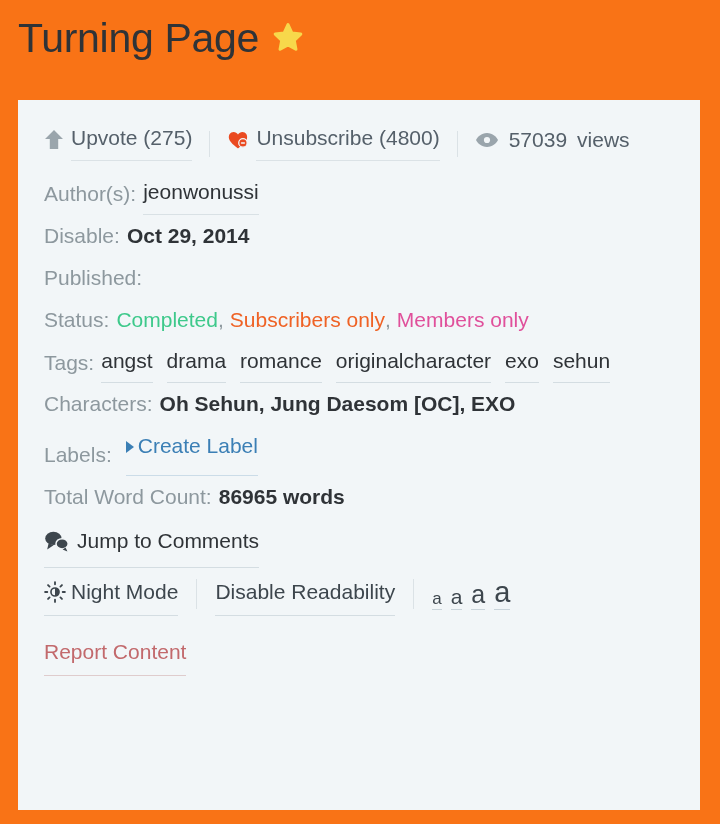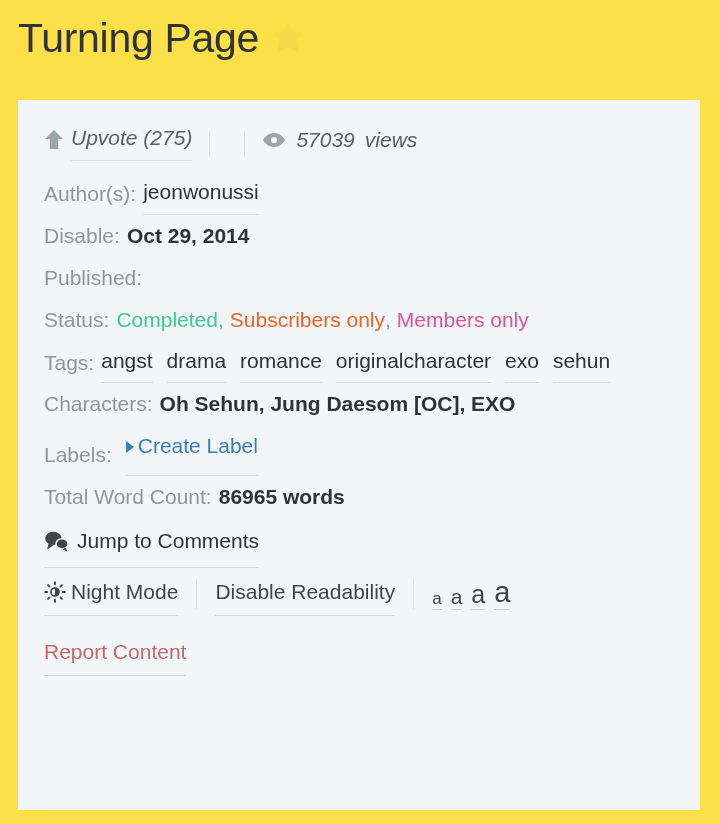--- a/index.html
+++ b/index.html
@@ -10,21 +10,21 @@
     height: 824px;
     background: #ffffff;
     font-family: "Liberation Sans", sans-serif;
     -webkit-font-smoothing: antialiased;
   }
 
   #page {
     position: relative;
     width: 720px;
     height: 824px;
-    background: #fde047;
+    background: #f97316;
     overflow: hidden;
   }
 
   
   .title-row {
     position: absolute;
     left: 18px;
     top: 14px;
     display: flex;
     align-items: center;
@@ -72,21 +72,20 @@
 
   
   .stats {
     display: flex;
     flex-wrap: wrap;
     align-items: center;
     font-size: 21px;
     line-height: 40px;
     color: #55606a;
     margin-bottom: 10px;
-    font-style: italic;
   }
   .stat-item {
     display: inline-flex;
     align-items: center;
     gap: 7px;
     white-space: nowrap;
   }
   .stat-link {
     color: #55606a;
     text-decoration: none;
@@ -251,20 +250,30 @@
         <span class="ico">
           <svg width="20" height="22" viewBox="0 0 20 22">
             <path d="M10 1 L19 10 H14.2 V20 H5.8 V10 H1 Z" fill="#9aa5ac"></path>
           </svg>
         </span>
         <a class="stat-link">Upvote (275)</a>
       </span>
 
       <span class="divider"></span>
 
+      <span class="stat-item">
+        <span class="ico">
+          <svg width="22" height="22" viewBox="0 0 24 24">
+            <path d="M12 21s-8.2-5.3-9.7-10.2C1.1 6.7 3.6 3.4 7.2 3.4c2 0 3.7 1.1 4.8 2.7 1.1-1.6 2.8-2.7 4.8-2.7 3.6 0 6.1 3.3 4.9 7.4C20.2 15.7 12 21 12 21z" fill="#ea4a21"></path>
+            <circle cx="17.4" cy="15.2" r="4.6" fill="#ea4a21" stroke="#f2f6f8" stroke-width="1.4"></circle>
+            <rect x="15.1" y="14.4" width="4.6" height="1.7" rx="0.8" fill="#f2f6f8"></rect>
+          </svg>
+        </span>
+        <a class="stat-link">Unsubscribe (4800)</a>
+      </span>
 
       <span class="divider"></span>
 
       <span class="views-wrap">
         <span class="ico">
           <svg width="24" height="18" viewBox="0 0 24 16">
             <path d="M12 1C6.4 1 2.2 5.3 1 8c1.2 2.7 5.4 7 11 7s9.8-4.3 11-7c-1.2-2.7-5.4-7-11-7z" fill="#9aa5ac"></path>
             <circle cx="12" cy="8" r="3.1" fill="#f2f6f8"></circle>
           </svg>
         </span>

